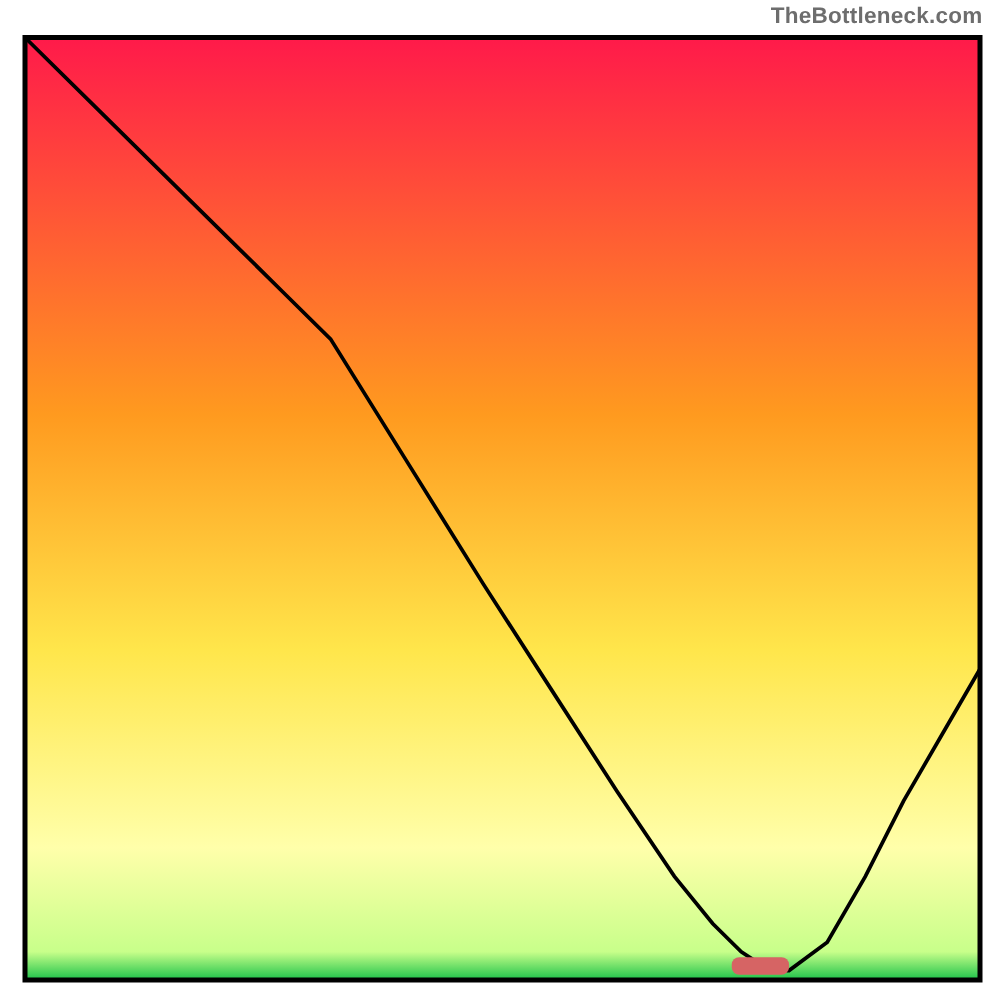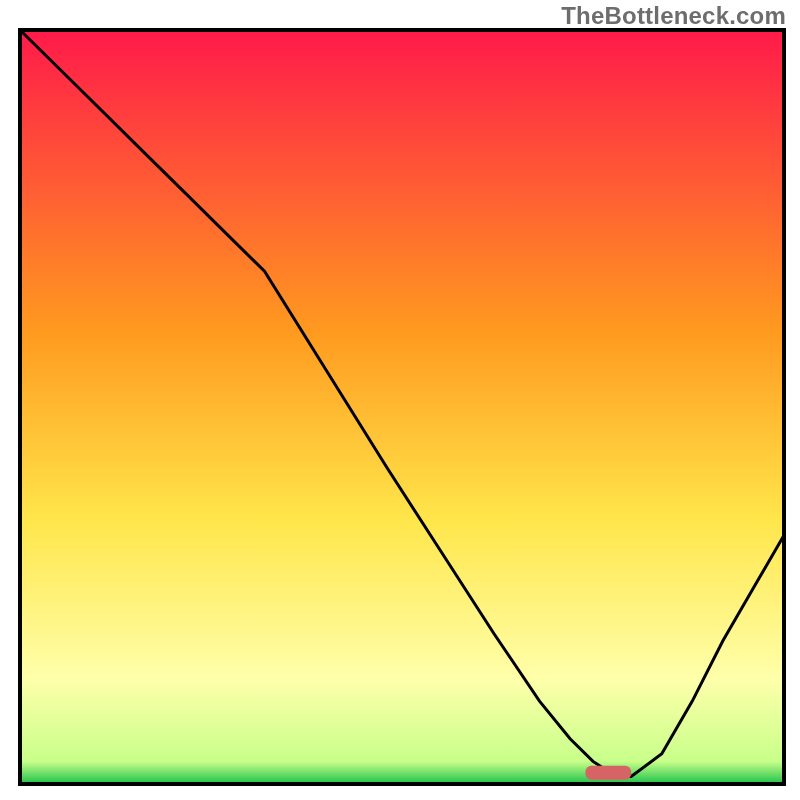--- a/index.html
+++ b/index.html
@@ -12,21 +12,21 @@
   }
   .wrap {
     position: relative;
     width: 800px;
     height: 800px;
   }
   .watermark {
     position: absolute;
     top: 2px;
     right: 14px;
-    font-size: 24px;
+    font-size: 18px;
     font-weight: 600;
     color: #6d6d6d;
     letter-spacing: 0.2px;
     z-index: 10;
   }
   svg.plot {
     position: absolute;
     left: 0;
     top: 0;
     width: 800px;

